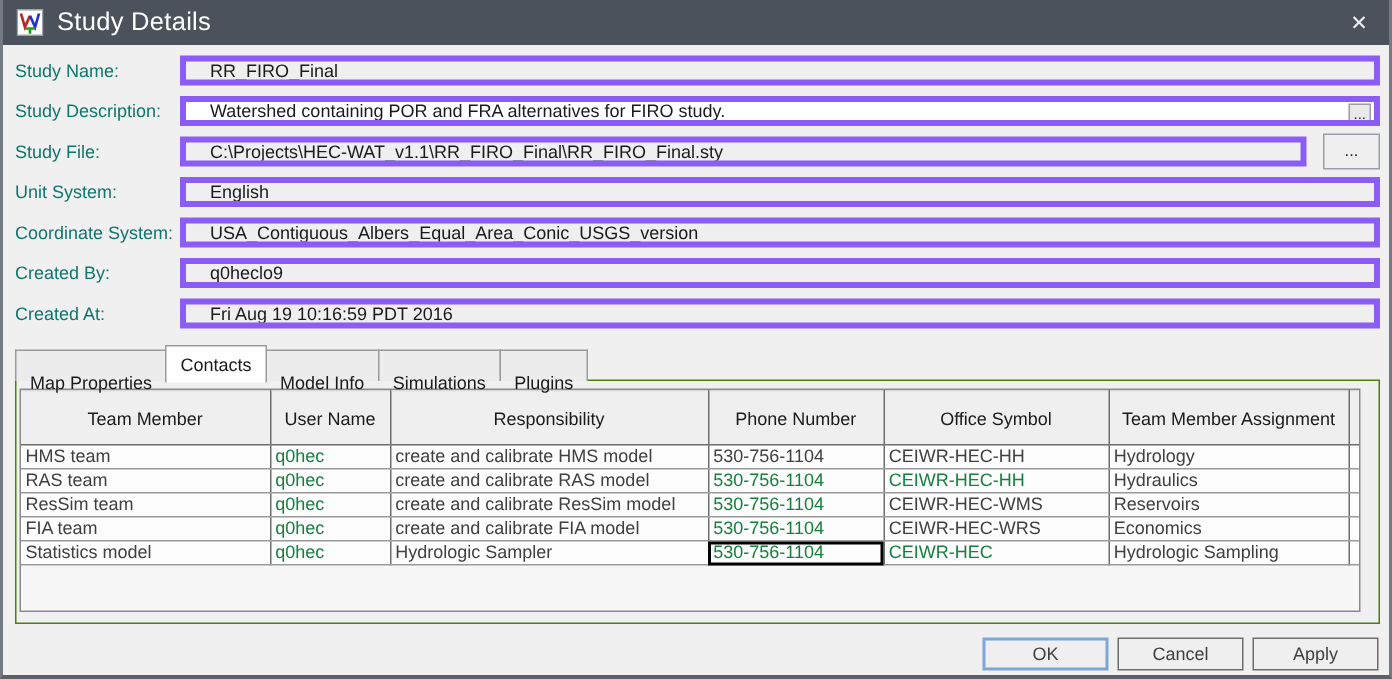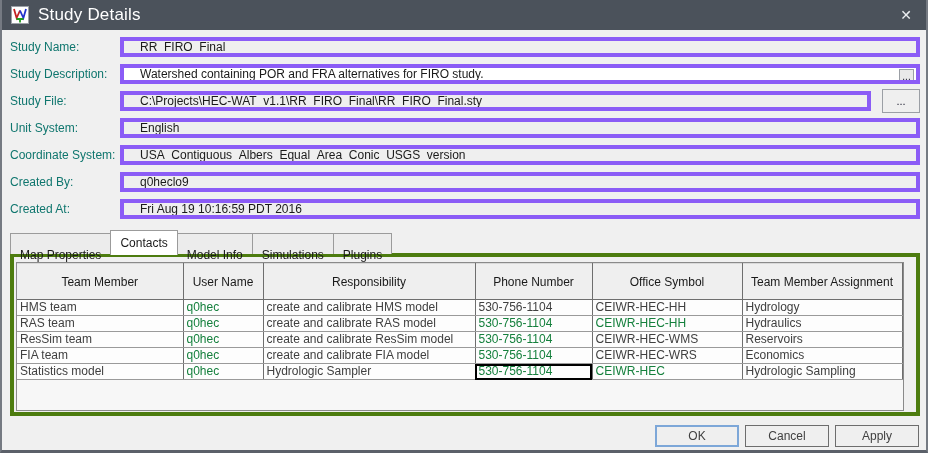--- a/index.html
+++ b/index.html
@@ -42,21 +42,21 @@
   .field-short .field { flex:1; }
 
   .tabs { display:flex; align-items:flex-end; height:25px; margin-top:3px; position:relative; z-index:2; }
   .tab {
     height:21px; padding:14px 9px 0 9px; background:#ececec;
     border:1px solid #9b9b9b; border-bottom:none; margin-right:-1px; white-space:nowrap;
   }
   .tab.selected { height:25px; padding-top:5px; background:#ffffff; position:relative; z-index:3; margin-bottom:-1px;margin-top:12px; }
 
   .tab-panel {
-    border:4px solid #4d7c0f; background:#f0f0f0; height:163px; flex:0 0 163px;
+    border:1px solid #4d7c0f; background:#f0f0f0; height:163px; flex:0 0 163px;
     padding:5px 5px 15px 2px; margin-top:-1px; position:relative; z-index:1;
   }
   .grid-wrap { border:1px solid #8a8a8a; background:#f7f7f7; height:149px; margin-right:7px; overflow:hidden; }
   table.grid { border-collapse:collapse; table-layout:fixed; width:899px; background:#fdfdfd; }
   .grid th {
     background:#efefef; font-weight:normal; height:36px; text-align:center;
     border-right:1px solid #6e6e6e; border-bottom:1px solid #6e6e6e; border-top:1px solid #d9d9d9;
     padding:1px 3px; line-height:14px;
   }
   .grid th:last-child { border-right:none; }

